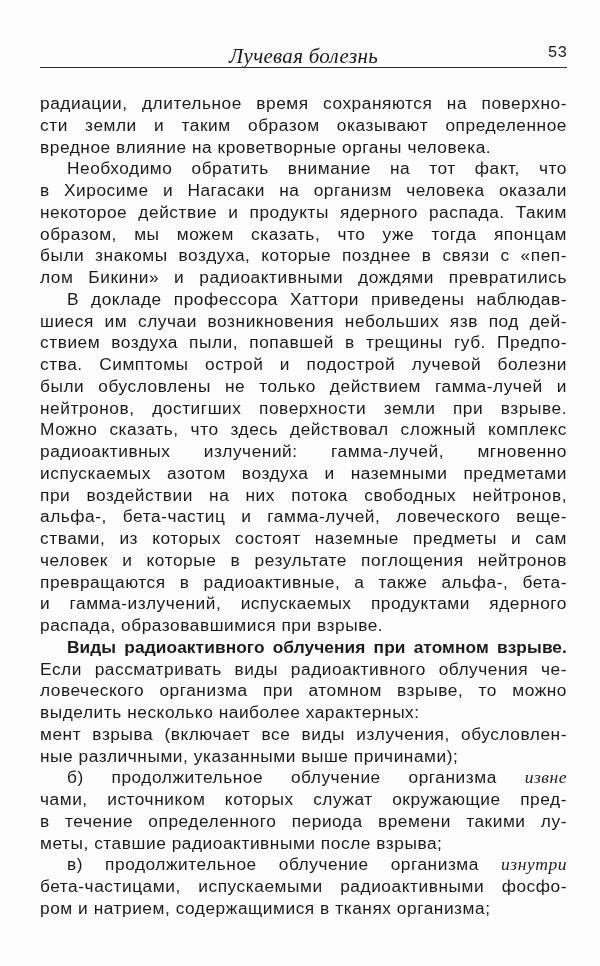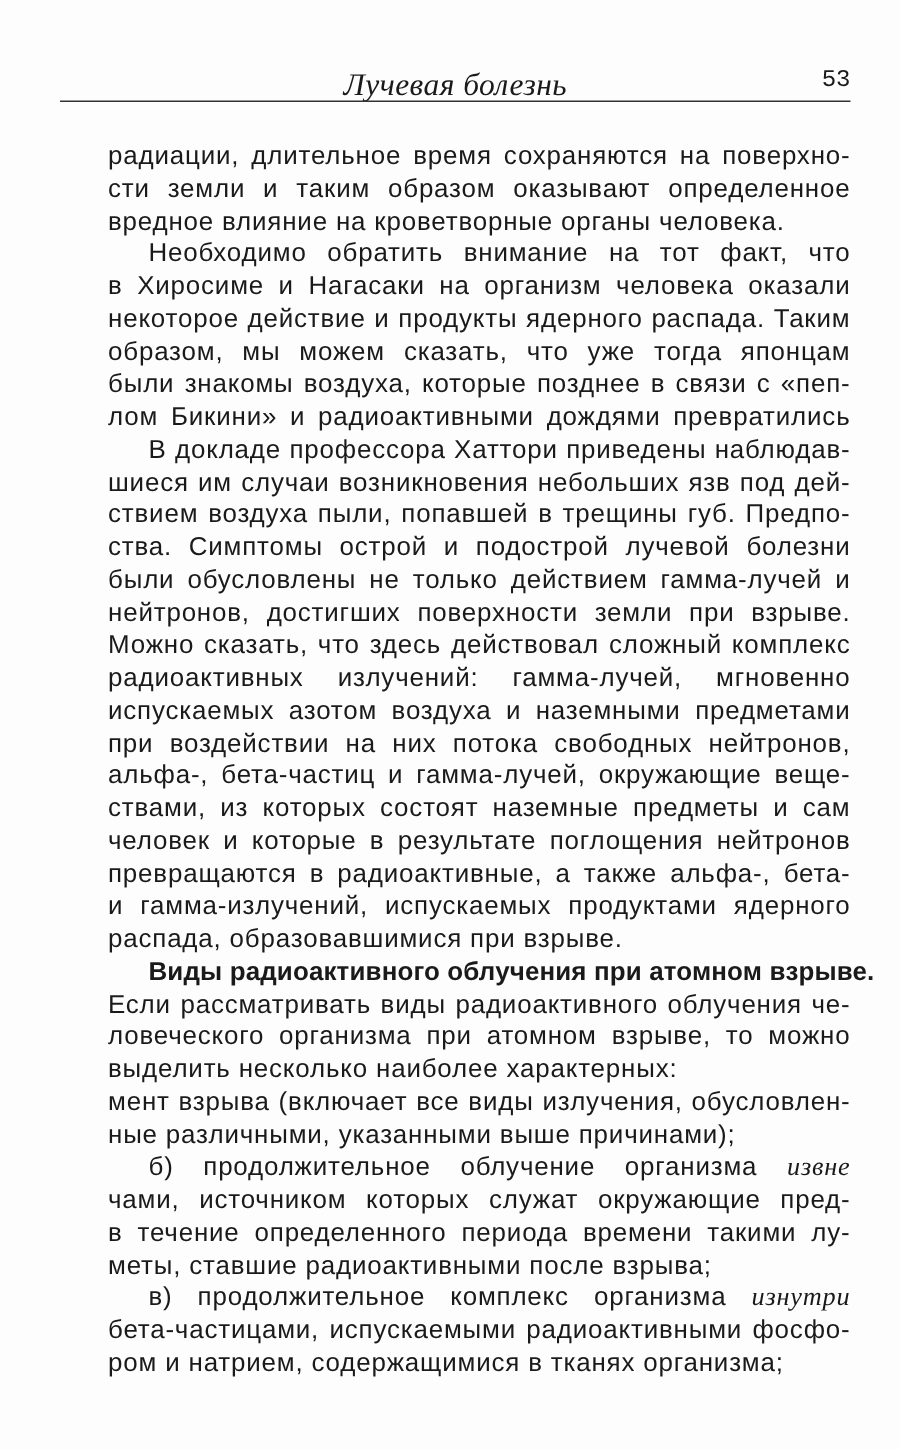--- a/index.html
+++ b/index.html
@@ -18,21 +18,21 @@
   }
   .rule {
     position: absolute; left: 40px; top: 67px; width: 527px; height: 0;
     border-top: 1.5px solid #333;
   }
   .body-text {
     position: absolute; left: 40px; top: 93px; width: 527px;
     font-family: "Liberation Sans", sans-serif; font-size: 17.3px;
     line-height: 21.75px; color: #1a1a1a; letter-spacing: 0.55px;
   }
-  .line { display: block; white-space: nowrap; text-align: justify; text-align-last: justify; height: 21.75px; margin-left: 32px; }
+  .line { display: block; white-space: nowrap; text-align: justify; text-align-last: justify; height: 21.75px; }
   .line.last { text-align-last: left; }
   .line.indent { padding-left: 27px; }
   .bold { font-weight: bold; letter-spacing: 0.1px; }
   em { font-style: italic; font-family: "Liberation Serif", serif; font-size: 17.5px; }
 </style>
 </head>
 <body>
 
 <div class="page">
   <div class="running-head">
@@ -53,33 +53,33 @@
       <span class="line indent"><span>В докладе профессора Хаттори приведены наблюдав-</span></span>
       <span class="line"><span>шиеся им случаи возникновения небольших язв под дей-</span></span>
       <span class="line"><span>ствием воздуха пыли, попавшей в трещины губ. Предпо-</span></span>
       <span class="line"><span>ства. Симптомы острой и подострой лучевой болезни</span></span>
       <span class="line"><span>были обусловлены не только действием гамма-лучей и</span></span>
       <span class="line"><span>нейтронов, достигших поверхности земли при взрыве.</span></span>
       <span class="line"><span>Можно сказать, что здесь действовал сложный комплекс</span></span>
       <span class="line"><span>радиоактивных излучений: гамма-лучей, мгновенно</span></span>
       <span class="line"><span>испускаемых азотом воздуха и наземными предметами</span></span>
       <span class="line"><span>при воздействии на них потока свободных нейтронов,</span></span>
-      <span class="line"><span>альфа-, бета-частиц и гамма-лучей, окружающие веще-</span></span>
+      <span class="line"><span>альфа-, бета-частиц и гамма-лучей, ловеческого веще-</span></span>
       <span class="line"><span>ствами, из которых состоят наземные предметы и сам</span></span>
       <span class="line"><span>человек и которые в результате поглощения нейтронов</span></span>
       <span class="line"><span>превращаются в радиоактивные, а также альфа-, бета-</span></span>
       <span class="line"><span>и гамма-излучений, испускаемых продуктами ядерного</span></span>
       <span class="line last"><span>распада, образовавшимися при взрыве.</span></span>
       <span class="line indent bold"><span>Виды радиоактивного облучения при атомном взрыве.</span></span>
       <span class="line"><span>Если рассматривать виды радиоактивного облучения че-</span></span>
       <span class="line"><span>ловеческого организма при атомном взрыве, то можно</span></span>
       <span class="line last"><span>выделить несколько наиболее характерных:</span></span>
       <span class="line"><span>мент взрыва (включает все виды излучения, обусловлен-</span></span>
       <span class="line last"><span>ные различными, указанными выше причинами);</span></span>
       <span class="line indent"><span>б) продолжительное облучение организма </span><em>извне</em></span>
       <span class="line"><span>чами, источником которых служат окружающие пред-</span></span>
       <span class="line"><span>в течение определенного периода времени такими лу-</span></span>
       <span class="line last"><span>меты, ставшие радиоактивными после взрыва;</span></span>
-      <span class="line indent"><span>в) продолжительное комплекс организма </span><em>изнутри</em></span>
+      <span class="line indent"><span>в) продолжительное облучение организма </span><em>изнутри</em></span>
       <span class="line"><span>бета-частицами, испускаемыми радиоактивными фосфо-</span></span>
       <span class="line last"><span>ром и натрием, содержащимися в тканях организма;</span></span>
     </div>
 </div>
 
 </body></html>

